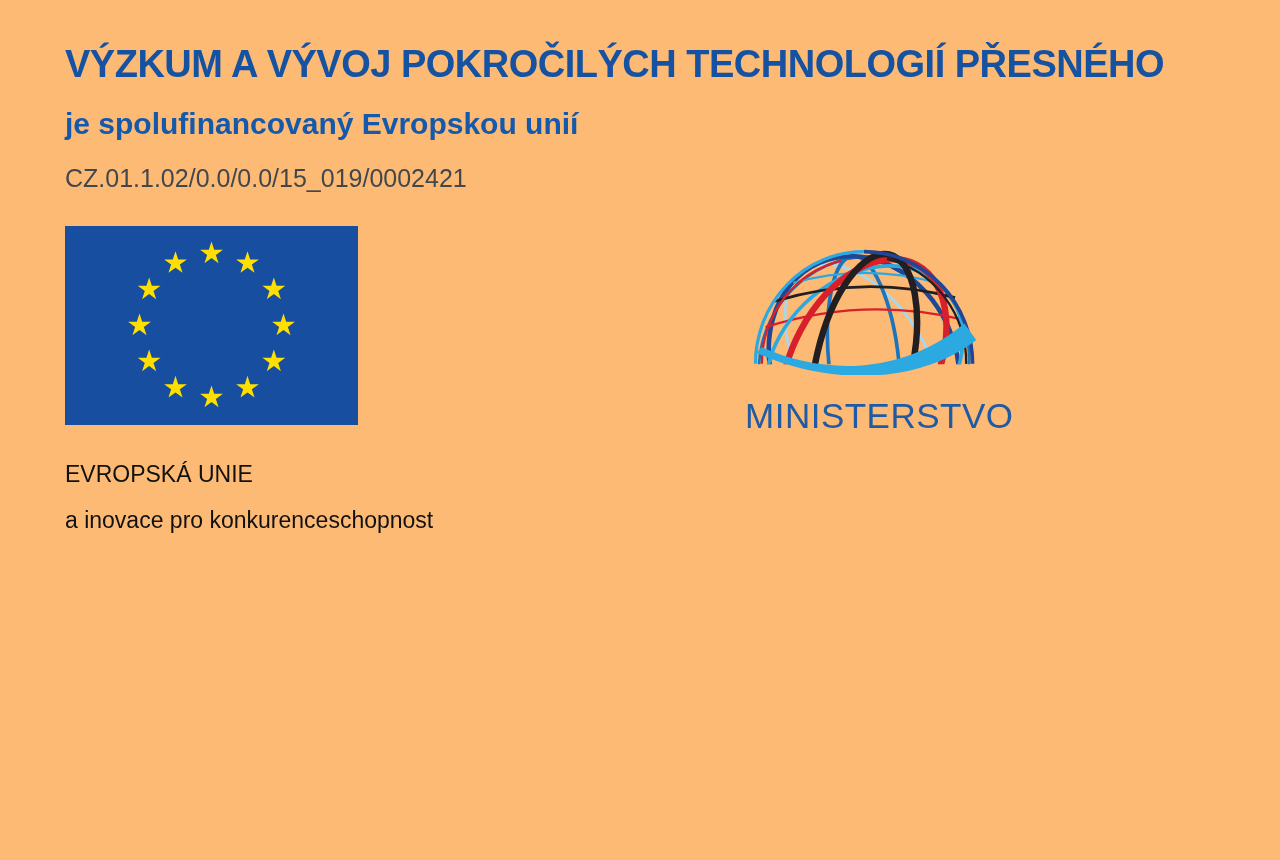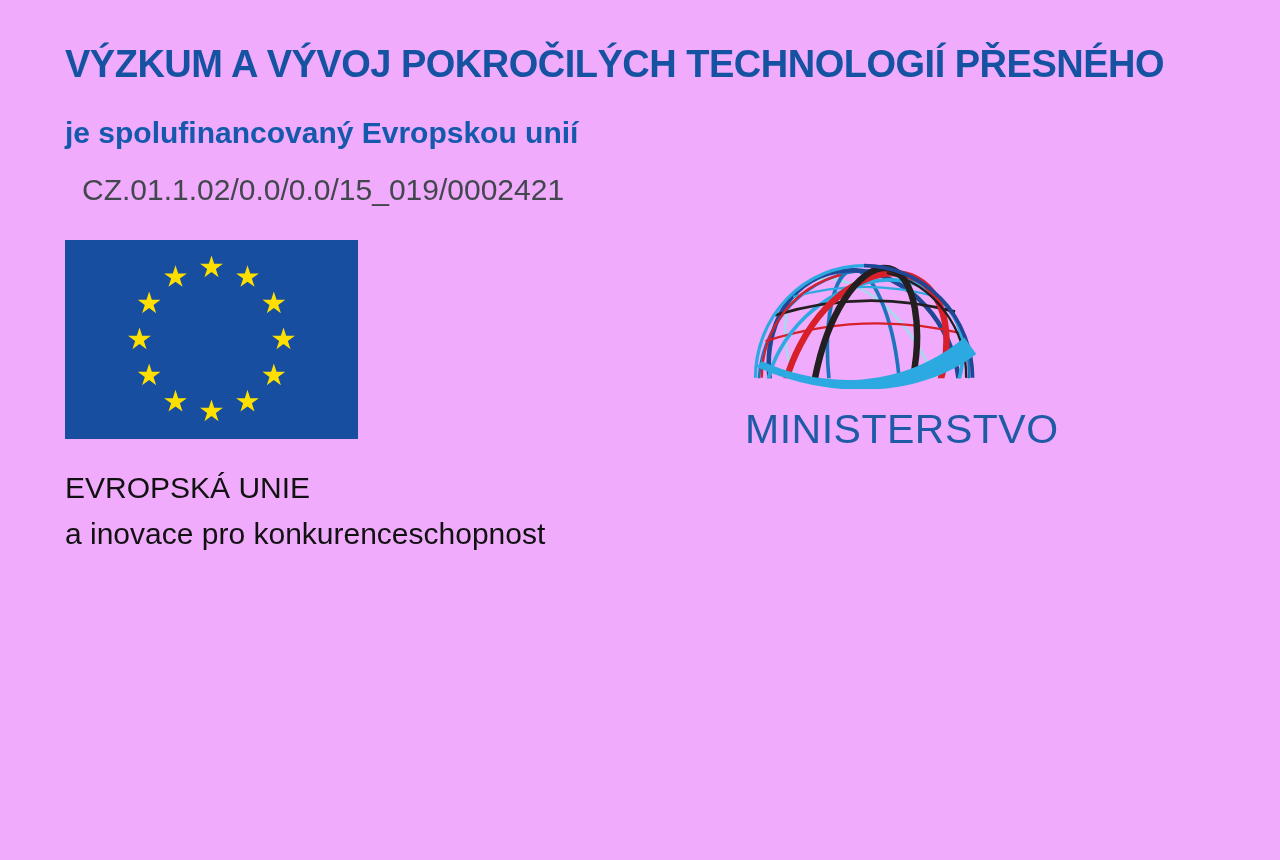--- a/index.html
+++ b/index.html
@@ -1,85 +1,84 @@
 <!DOCTYPE html>
 <html lang="cs"><head>
 <meta charset="utf-8">
 <style>
   * { margin: 0; padding: 0; box-sizing: border-box; }
   html, body { background: #ffffff; }
   .doc {
     position: relative;
     width: 1280px;
     height: 860px;
-    background: #f0abfc;
+    background: #fdba74;
     overflow: hidden;
     font-family: "Liberation Sans", sans-serif;
   }
   .content { padding: 36px 50px 0 65px; }
 
   .title { margin-top: 4px; }
   .title .line {
     display: block;
     white-space: nowrap;
     font-size: 38px;
     font-weight: 700;
     line-height: 49px;
     letter-spacing: -0.5px;
     color: #1553A2;
   }
 
   .subtitle {
-    margin-top: 27px;
+    margin-top: 18px;
     font-size: 30px;
     font-weight: 700;
     color: #1459AC;
     white-space: nowrap;
   }
 
   .description { margin-top: 29px; }
   .description .line {
     display: block;
     white-space: nowrap;
     font-size: 29px;
     line-height: 44px;
     color: #42474D;
   }
 
   .project-code {
     margin-top: 23px;
-    font-size: 30px;
+    font-size: 25px;
     color: #42474D;
     white-space: nowrap;
-    margin-left: 17px;
   }
 
   .logos-row {
     display: flex;
     margin-top: 33px;
   }
   .eu-col { width: 680px; flex: none; }
   .mpo-col { width: 495px; flex: none; padding-top: 20px; }
 
   .eu-flag-svg { display: block; }
   .eu-caption { margin-top: 26px; }
   .eu-caption .line {
     display: block;
     white-space: nowrap;
-    font-size: 30px;
+    font-size: 23px;
     line-height: 46px;
     color: #111111;
   }
 
   .mpo-globe-svg { display: block; margin-left: 4px; }
   .mpo-name { margin-top: 17px; }
   .mpo-name .line {
     display: block;
     white-space: nowrap;
-    font-size: 41px;
+    font-size: 35px;
     line-height: 47px;
     letter-spacing: 0.5px;
     color: #1E5AA5;
   }
 </style>
 </head>
 <body>
 
 <div class="doc">
   <div class="content">

